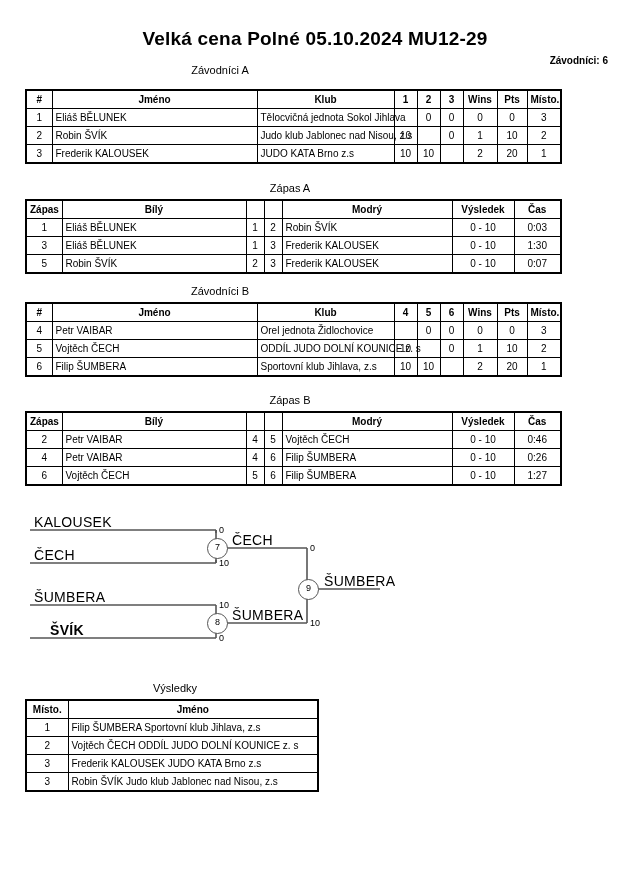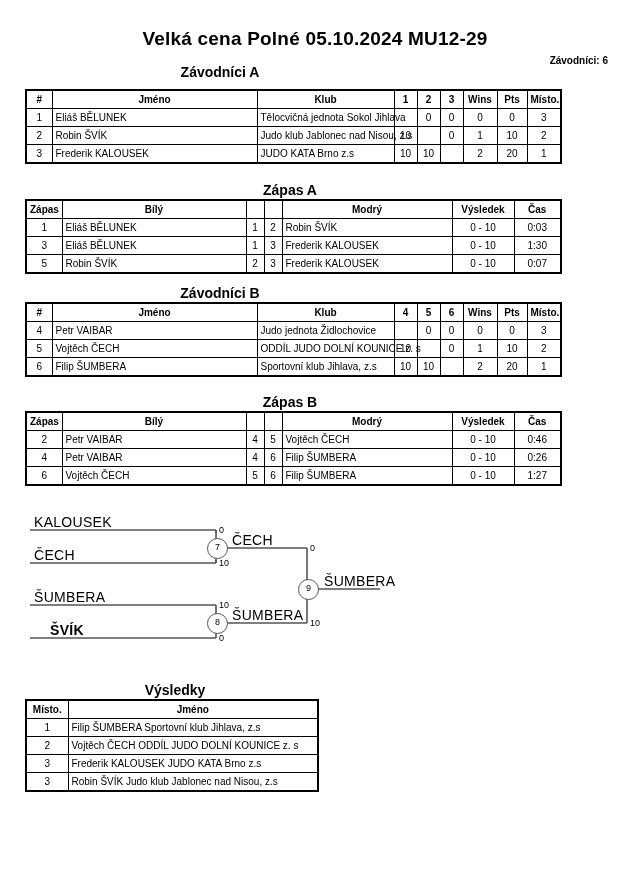--- a/index.html
+++ b/index.html
@@ -27,22 +27,22 @@
   }
   .competitor-count {
     position: absolute;
     right: 22px;
     top: 55px;
     font-size: 10px;
     font-weight: bold;
   }
   .section-heading {
     position: absolute;
-    font-size: 14px;
-    font-weight: bold;
+    font-size: 11px;
+    font-weight: normal;
     text-align: center;
     white-space: nowrap;
   }
   table.grid {
     position: absolute;
     border-collapse: collapse;
     table-layout: fixed;
     font-size: 10px;
     background: #ffffff;
   }
@@ -267,21 +267,21 @@
       <th>Wins</th>
       <th>Pts</th>
       <th class="outer-right">Místo.</th>
     </tr>
   </thead>
   <tbody>
     <tr>
       <td class="c outer-left">4</td>
       <td class="l">Petr VAIBAR</td>
       <td class="l clip-cell">
-          <span>Judo jednota Židlochovice</span>
+          <span>Orel jednota Židlochovice</span>
         </td>
       <td class="num-col"></td>
       <td class="num-col">0</td>
       <td class="num-col">0</td>
       <td class="c">0</td>
       <td class="c">0</td>
       <td class="c outer-right">3</td>
     </tr>
     <tr>
       <td class="c outer-left">5</td>

